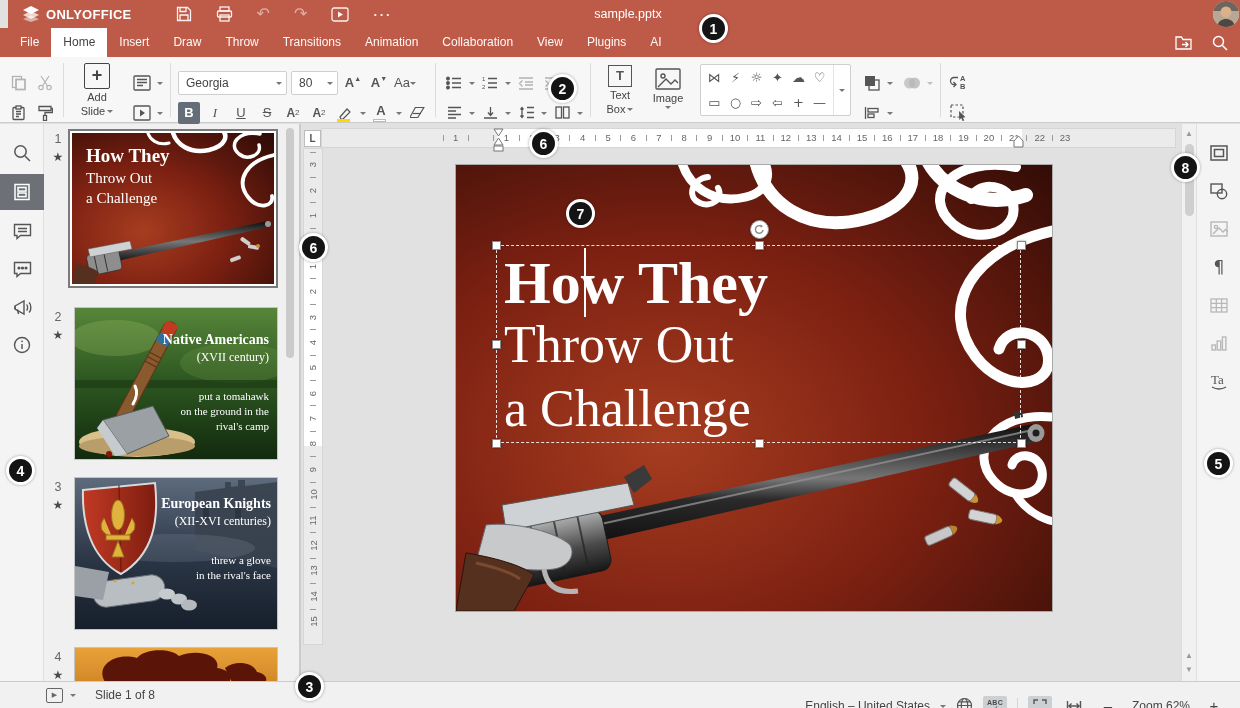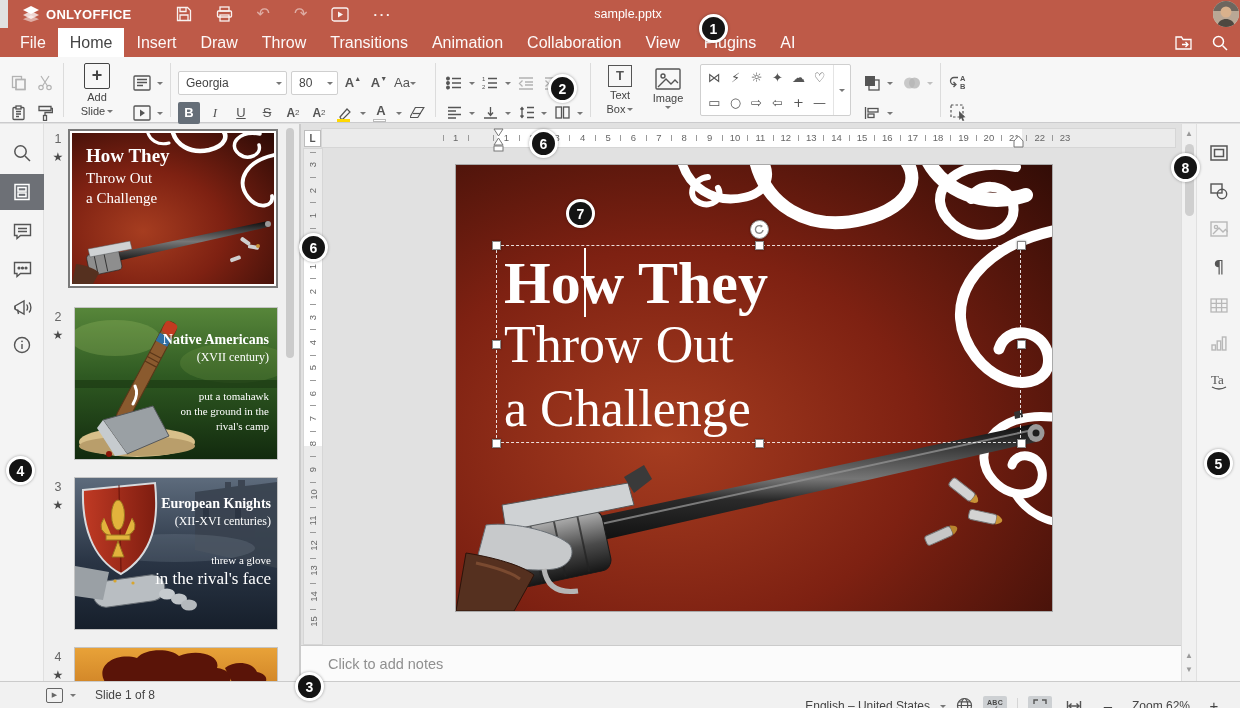--- a/index.html
+++ b/index.html
@@ -11,21 +11,21 @@
   .logo{display:flex;align-items:center;gap:6px;margin-left:14px;font-weight:bold;font-size:13px;letter-spacing:.3px;}
   .quickbar{display:flex;align-items:center;gap:24px;margin-left:44px;}
   .qbtn{color:#fff;opacity:.92;cursor:default;display:flex;align-items:center;}
   .qbtn.dim{opacity:.5;}
   .undoredo{font-size:16px;line-height:16px;font-family:"DejaVu Sans",sans-serif;}
   .moredots{font-weight:bold;letter-spacing:2px;font-size:13px;}
   .doc-title{position:absolute;left:0;right:0;text-align:center;font-size:12.5px;color:#fff;pointer-events:none;}
   .avatar{position:absolute;right:9px;top:1px;width:26px;height:26px;border-radius:50%;overflow:hidden;background:#d8cfc8;}
   
   .tabbar{position:absolute;left:0;top:28px;width:1240px;height:29px;background:#BE5A48;display:flex;align-items:stretch;padding-left:8px;box-sizing:border-box;}
-  .tab{padding:0 12px;line-height:29px;color:rgba(255,255,255,.96);font-size:16px;cursor:default;}
+  .tab{padding:0 12px;line-height:29px;color:rgba(255,255,255,.96);font-size:12px;cursor:default;}
   .tab.active{background:#fff;color:#444;}
   .tabbar-right{position:absolute;right:12px;top:0;height:29px;display:flex;align-items:center;gap:18px;color:#fff;}
   
   .toolbar{position:absolute;left:0;top:57px;width:1240px;height:66px;background:#F7F7F7;border-bottom:1px solid #CBCBCD;display:flex;align-items:center;padding-left:8px;box-sizing:border-box;}
   .tb-sep{width:1px;height:54px;background:#DCDCDC;margin:0 7px;flex:0 0 auto;}
   .tb-col{display:flex;flex-direction:column;gap:6px;margin-top:16px;}
   .tb-row{display:flex;align-items:center;gap:4px;height:24px;}
   .tbtn{min-width:22px;height:22px;display:flex;align-items:center;justify-content:center;color:#555;border-radius:2px;cursor:default;}
   .tbtn.disabled{color:#B3B3B3;}
   .tbtn.on{background:#656E78;color:#fff;}
@@ -636,21 +636,21 @@
               <ellipse cx="104" cy="121" rx="8" ry="5.5" fill="#bfc4c8"></ellipse>
               <ellipse cx="114" cy="127" rx="8" ry="5.5" fill="#b4b9bd"></ellipse>
               <polygon points="0,88 34,94 28,122 0,118" fill="#9aa0a5"></polygon>
               <circle cx="40" cy="103" r="1.6" fill="#d8a62f"></circle>
               <circle cx="58" cy="105" r="1.6" fill="#d8a62f"></circle>
             </g>
         </svg>
         <div class="th-t serif" style="right:6px;top:18px;font-size:14px;font-weight:bold;">European Knights</div>
         <div class="th-t serif" style="right:6px;top:36px;font-size:12px;">(XII-XVI centuries)</div>
         <div class="th-t serif" style="right:6px;top:76px;font-size:11px;">threw a glove</div>
-        <div class="th-t serif" style="right:6px;top:91px;font-size:17px;">in the rival's face</div>
+        <div class="th-t serif" style="right:6px;top:91px;font-size:11px;">in the rival's face</div>
       </div>
     </div>
 
     <div class="thumb-num" style="left:5px;top:526px;">4</div>
     <div class="thumb-star" style="left:5px;top:544px;">★</div>
     <div class="thumb" style="left:31px;top:524px;height:33px;width:202px;">
       <div class="thumb-art">
         <svg width="202" height="151" viewBox="0 0 202 151" preserveAspectRatio="none">
           <defs>
               <linearGradient id="g4" x1="0" y1="0" x2="0" y2="1">
@@ -857,23 +857,20 @@
       <div class="handle" style="left:36px;top:76px;"></div>
       <div class="handle" style="left:299px;top:76px;"></div>
       <div class="handle" style="left:561px;top:76px;"></div>
       <div class="handle" style="left:36px;top:175px;"></div>
       <div class="handle" style="left:561px;top:175px;"></div>
       <div class="handle" style="left:36px;top:274px;"></div>
       <div class="handle" style="left:299px;top:274px;"></div>
       <div class="handle" style="left:561px;top:274px;"></div>
     </div>
 
-    <div class="notes">
-      <span>Click to add notes</span>
-    </div>
   </section>
 
   <div class="vscroll">
     <div class="arr" style="top:5px;">▲</div>
     <div class="vthumb"></div>
     <div class="arr" style="top:527px;">▲</div>
     <div class="arr" style="top:541px;">▼</div>
   </div>
 
   <aside class="right-iconbar">

